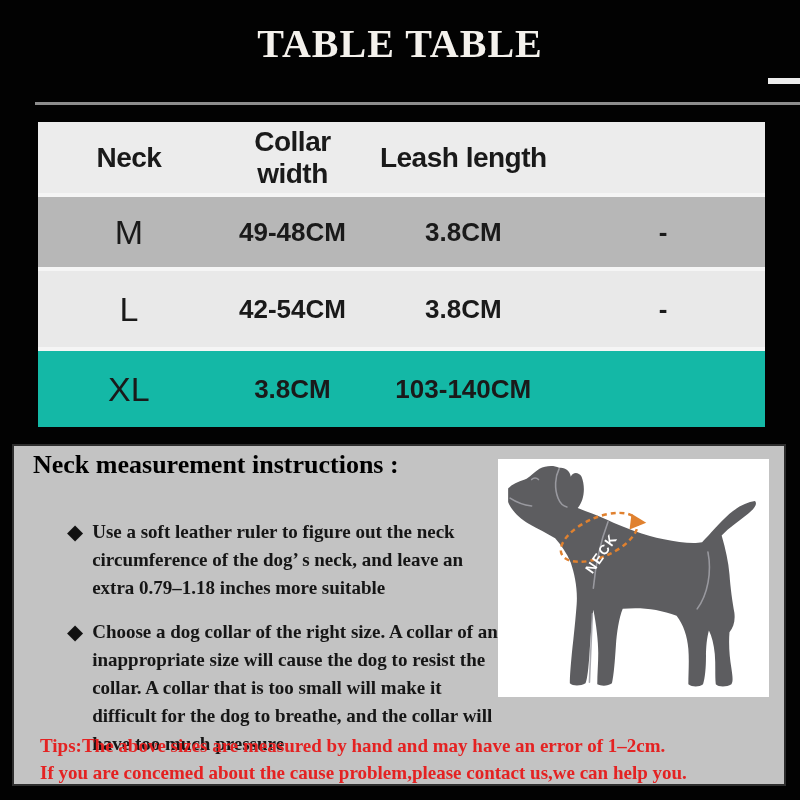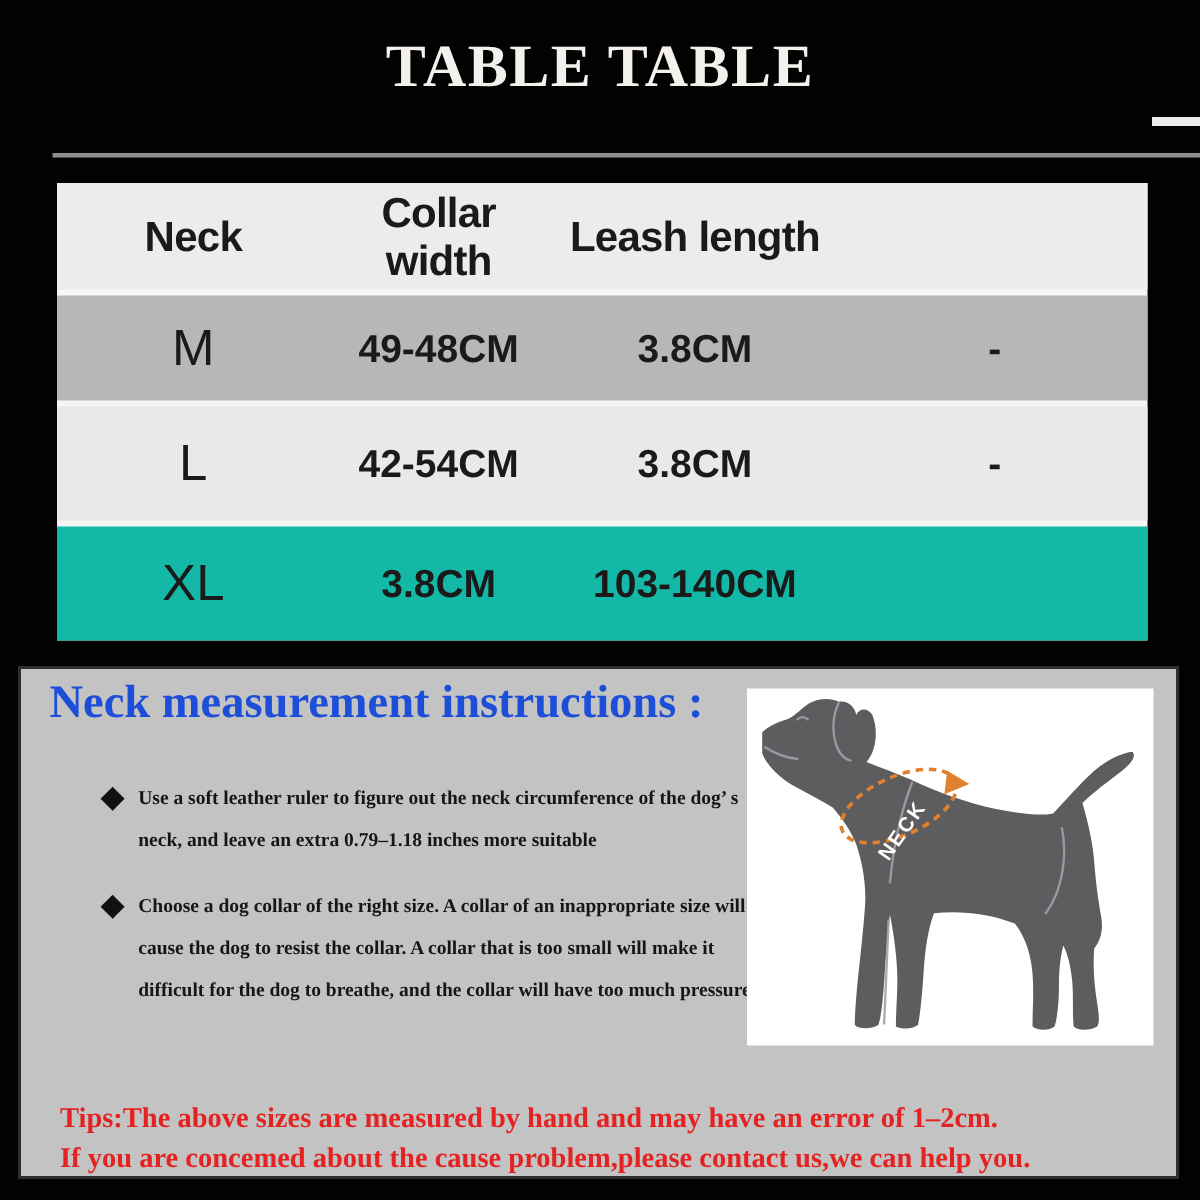--- a/index.html
+++ b/index.html
@@ -34,31 +34,31 @@
   .cell.val{font-size:26px;font-weight:bold;}
 
   
   .panel{
     position:absolute;left:12px;top:444px;width:774px;height:342px;
     box-sizing:border-box;border:2px solid #2e2e2e;background:#c3c3c3;
   }
   .panel-heading{
     position:absolute;left:19px;top:4px;margin:0;
     font-family:"Liberation Serif",serif;font-weight:bold;
-    font-size:31px;color:#1d4ed8;
+    font-size:26px;color:#000000;
   }
   .bullets{
     position:absolute;left:53px;top:72px;width:435px;
     display:flex;flex-direction:column;gap:16px;
   }
   .bullet{display:flex;gap:9px;}
   .diamond{flex:0 0 auto;font-size:21px;line-height:28px;color:#111;}
   .bullet p{
     margin:0;font-family:"Liberation Serif",serif;font-weight:bold;
-    font-size:13px;line-height:28px;color:#161616;
+    font-size:19px;line-height:28px;color:#161616;
   }
   .dog-box{
     position:absolute;left:484px;top:13px;width:271px;height:238px;
     background:#ffffff;
   }
   .dog-box svg{display:block;width:100%;height:100%;}
   .detail{fill:none;stroke:#a0a0a6;stroke-width:1.6;stroke-linecap:round;opacity:.9;}
   .tips{
     position:absolute;left:26px;top:286px;width:740px;
     font-family:"Liberation Serif",serif;font-weight:bold;

